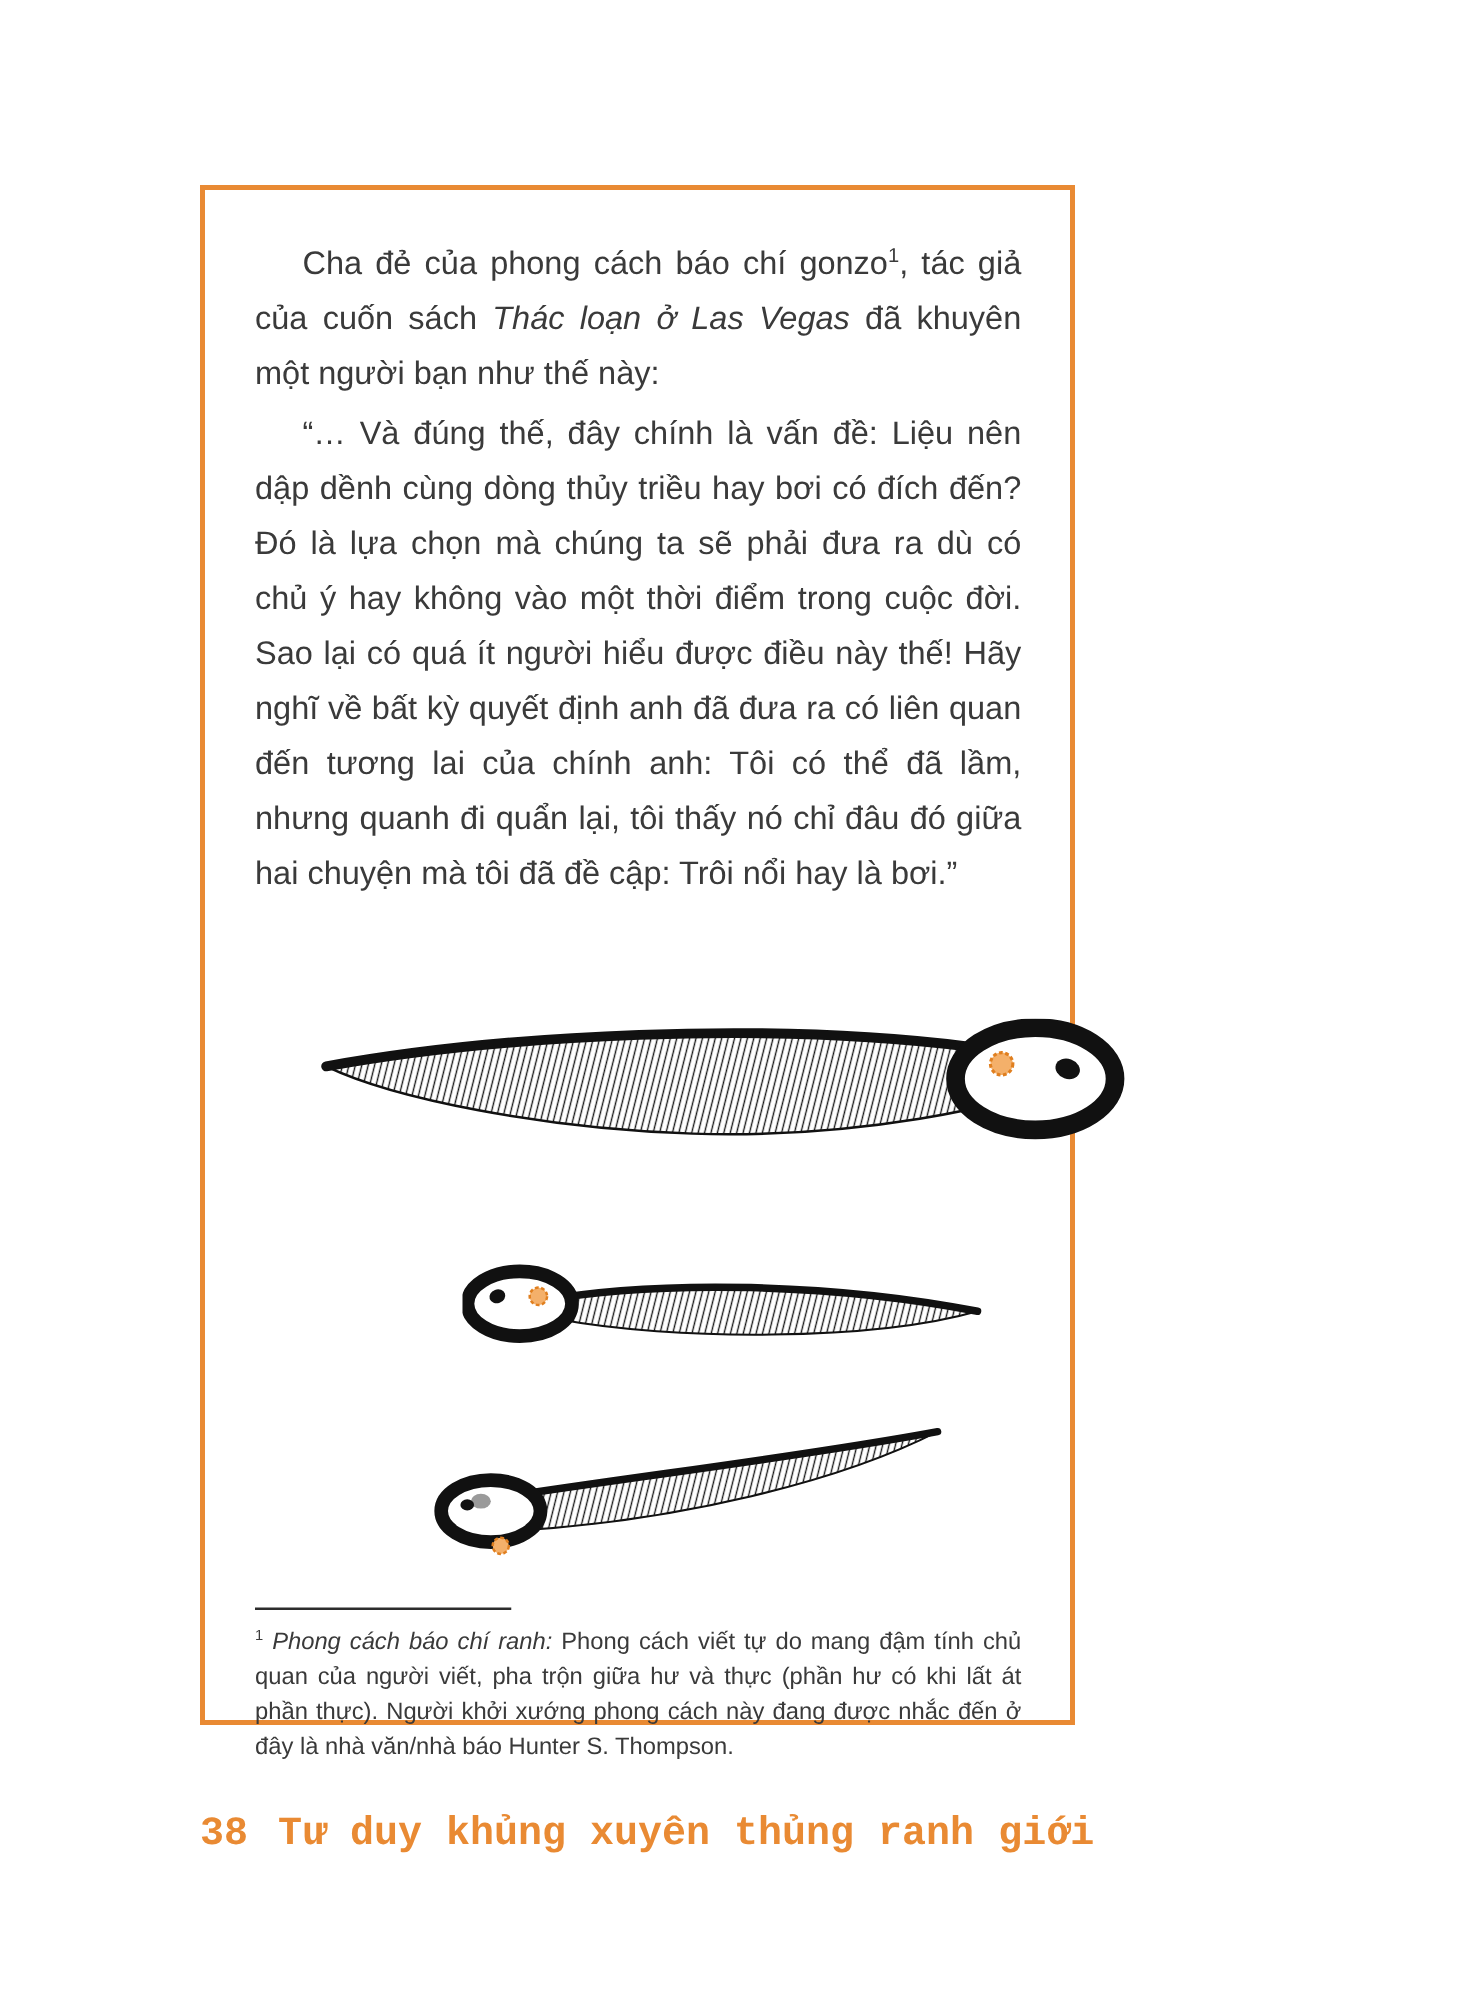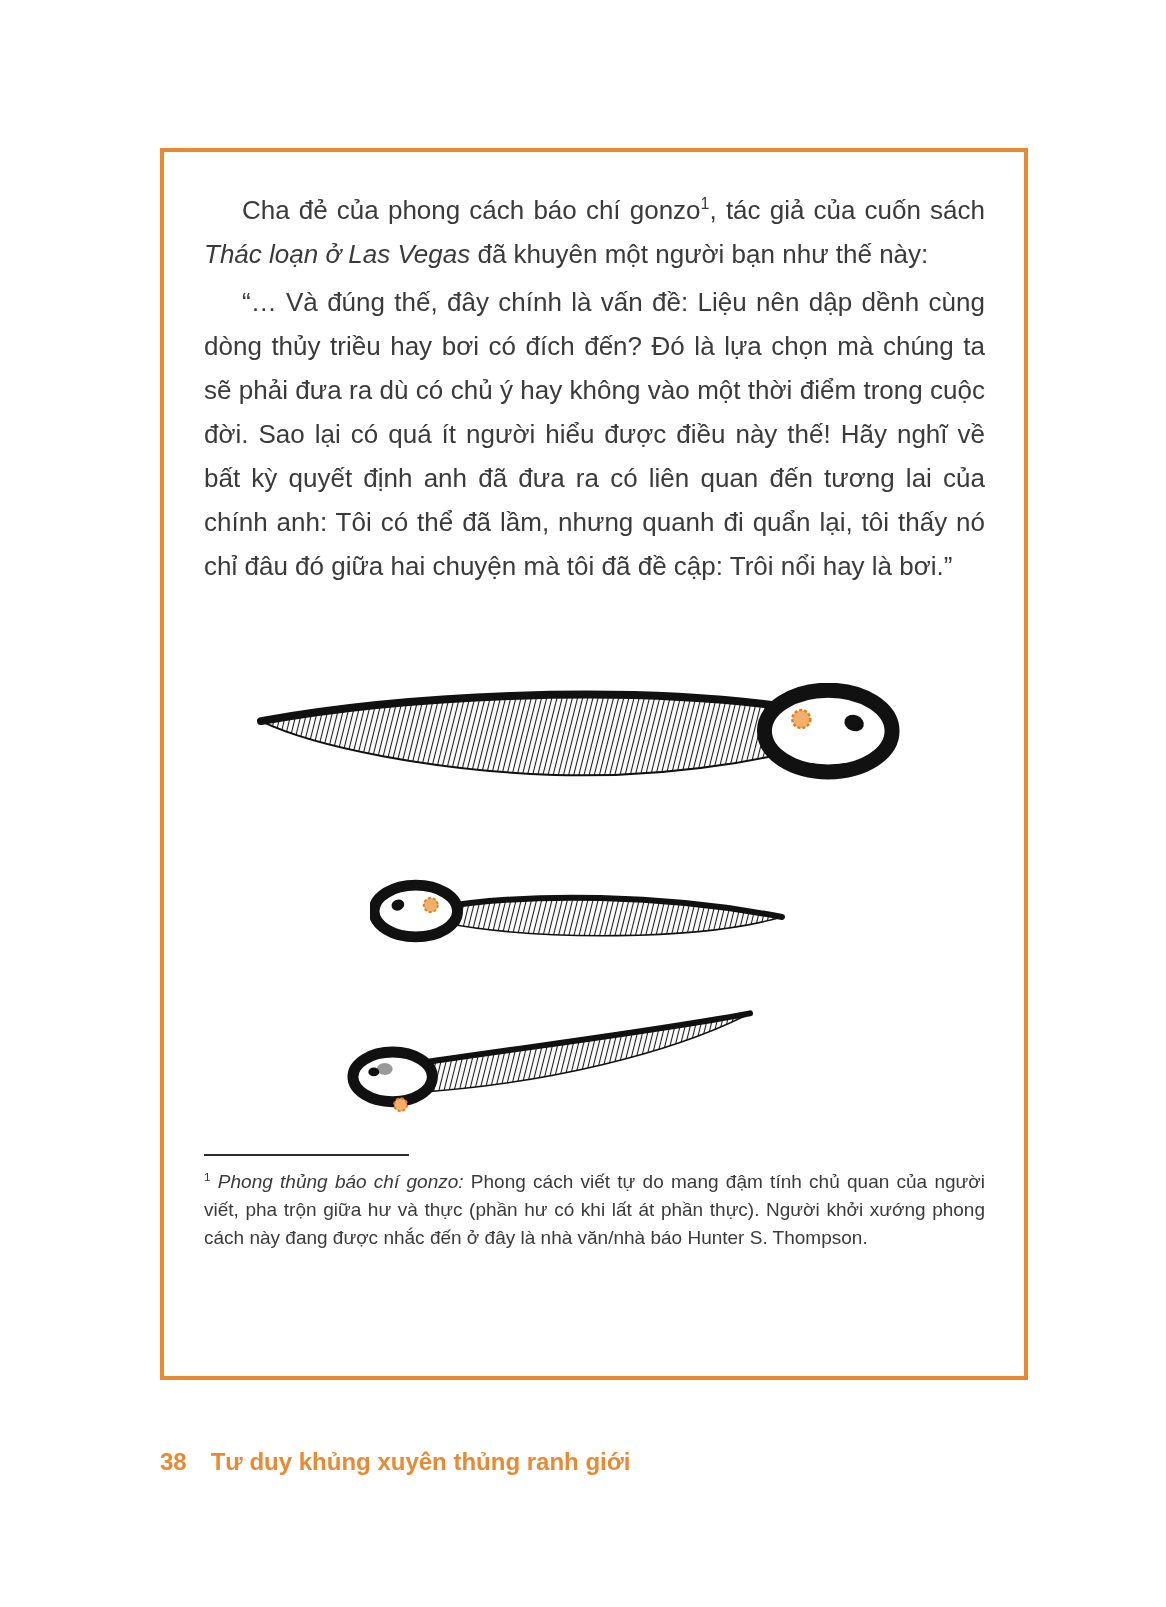--- a/index.html
+++ b/index.html
@@ -9,21 +9,21 @@
     height: 1607px;
     background: #ffffff;
     font-family: "Liberation Sans", sans-serif;
     color: #3a3a3a;
     overflow: hidden;
   }
   .frame {
     position: absolute;
     left: 160px;
     top: 148px;
-    width: 868px;
+    width: 700px;
     height: 1232px;
     border: 4px solid #E98A33;
     box-sizing: border-box;
     padding: 36px 39px 26px 40px;
   }
   .body-text {
     margin: 0;
     font-size: 26px;
     line-height: 44px;
     text-align: justify;
@@ -52,21 +52,22 @@
     color: #3a3a3a;
   }
   .footnote em, .body-text em { font-style: italic; }
   sup { font-size: 0.62em; vertical-align: super; line-height: 0; }
   .footer {
     position: absolute;
     left: 160px;
     top: 1448px;
     color: #E98A33;
     font-weight: bold;
-    font-size: 24px;
+    font-size: 32px;
+    font-family: Liberation Mono, monospace;
   }
   .footer .footer-title { margin-left: 24px; }
 </style>
 </head>
 <body>
 
 <div class="page">
 
   <div class="frame">
 
@@ -113,21 +114,21 @@
         <ellipse cx="48" cy="72" rx="40" ry="25" fill="#ffffff" stroke="#111" stroke-width="11"></ellipse>
         <ellipse cx="40" cy="64" rx="8" ry="6" fill="#9a9a9a"></ellipse>
         <ellipse cx="29" cy="67" rx="5.5" ry="4.5" fill="#111"></ellipse>
         <circle cx="56" cy="100" r="6.5" fill="#f4b06a" stroke="#E07F1F" stroke-width="2" stroke-dasharray="3 2"></circle>
       </svg>
 
     </div>
 
     <div class="footnote-rule"></div>
 
-    <p class="footnote"><sup>1</sup><em> Phong thủng báo chí gonzo:</em><span> Phong cách viết tự do mang đậm tính chủ quan của người viết, pha trộn giữa hư và thực (phần hư có khi lất át phần thực). Người khởi xướng phong cách này đang được nhắc đến ở đây là nhà văn/nhà báo Hunter S. Thompson.</span></p>
+    <p class="footnote"><sup>1</sup><em> Phong cách báo chí ranh:</em><span> Phong cách viết tự do mang đậm tính chủ quan của người viết, pha trộn giữa hư và thực (phần hư có khi lất át phần thực). Người khởi xướng phong cách này đang được nhắc đến ở đây là nhà văn/nhà báo Hunter S. Thompson.</span></p>
 
   </div>
 
   <div class="footer">
     <span class="page-number">38</span><span class="footer-title">Tư duy khủng xuyên thủng ranh giới</span>
   </div>
 
 </div>
 
 </body></html>

